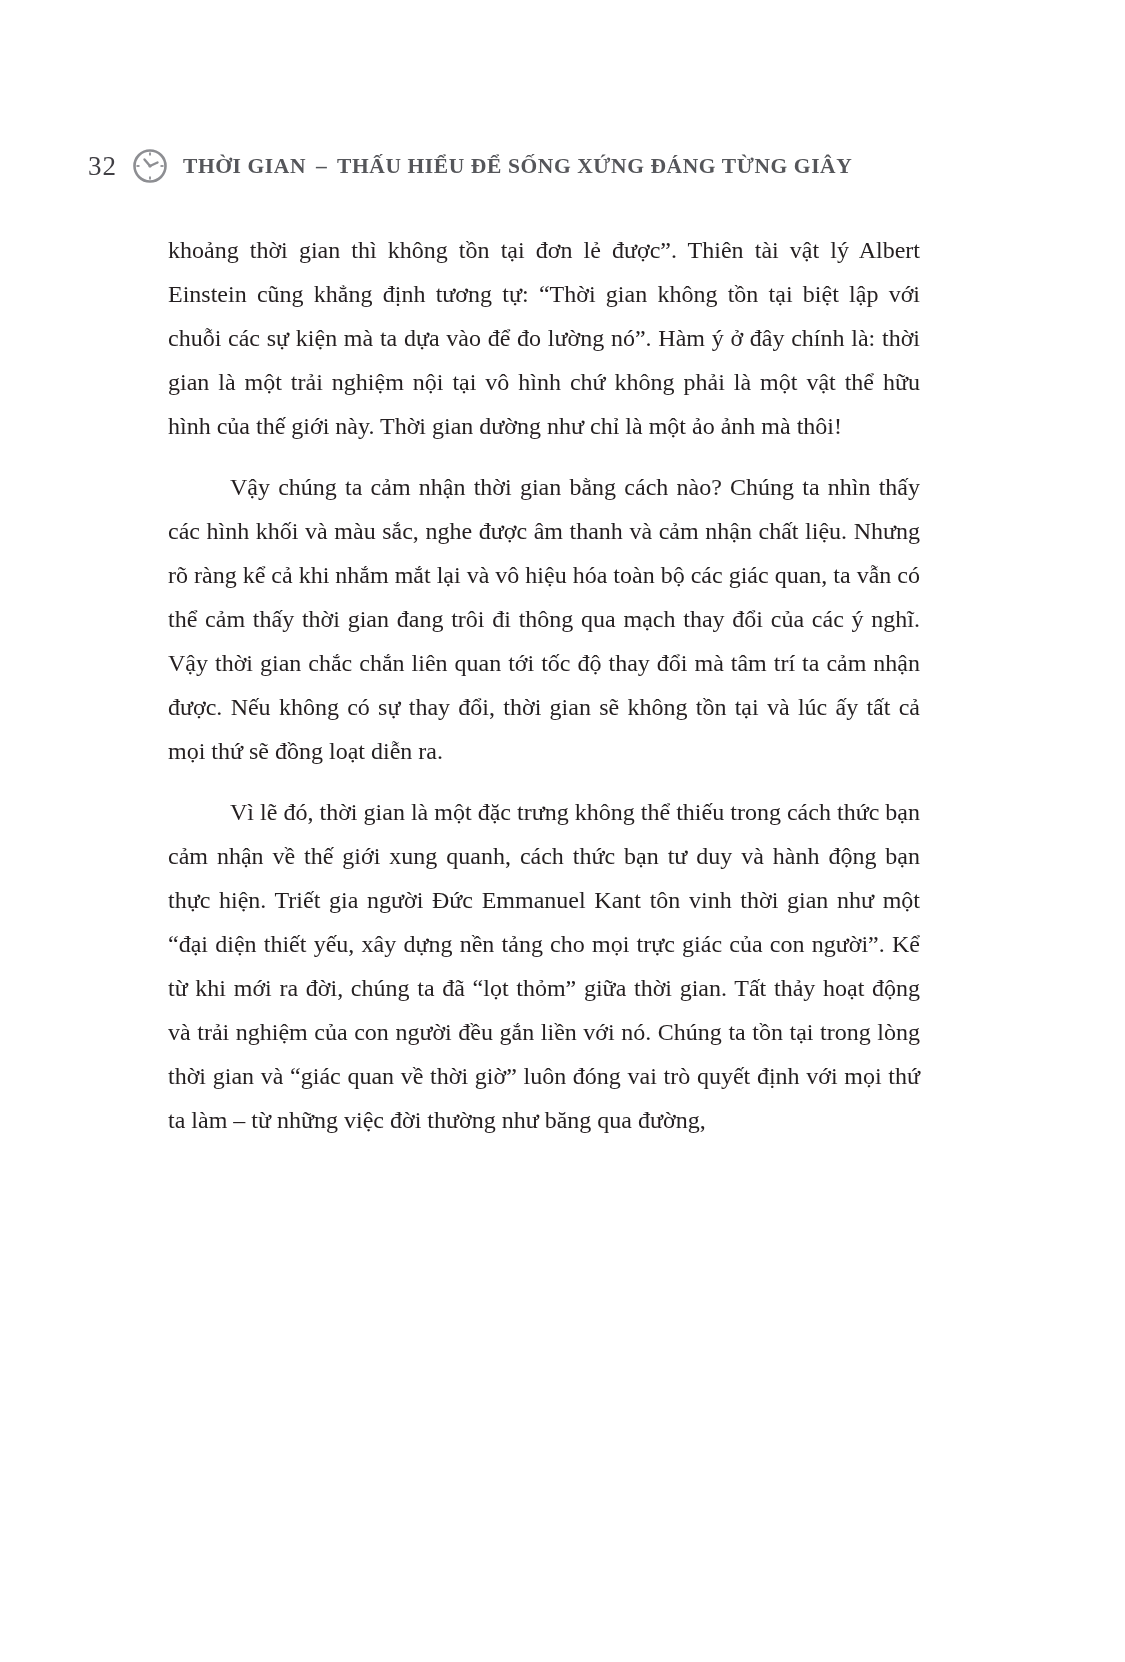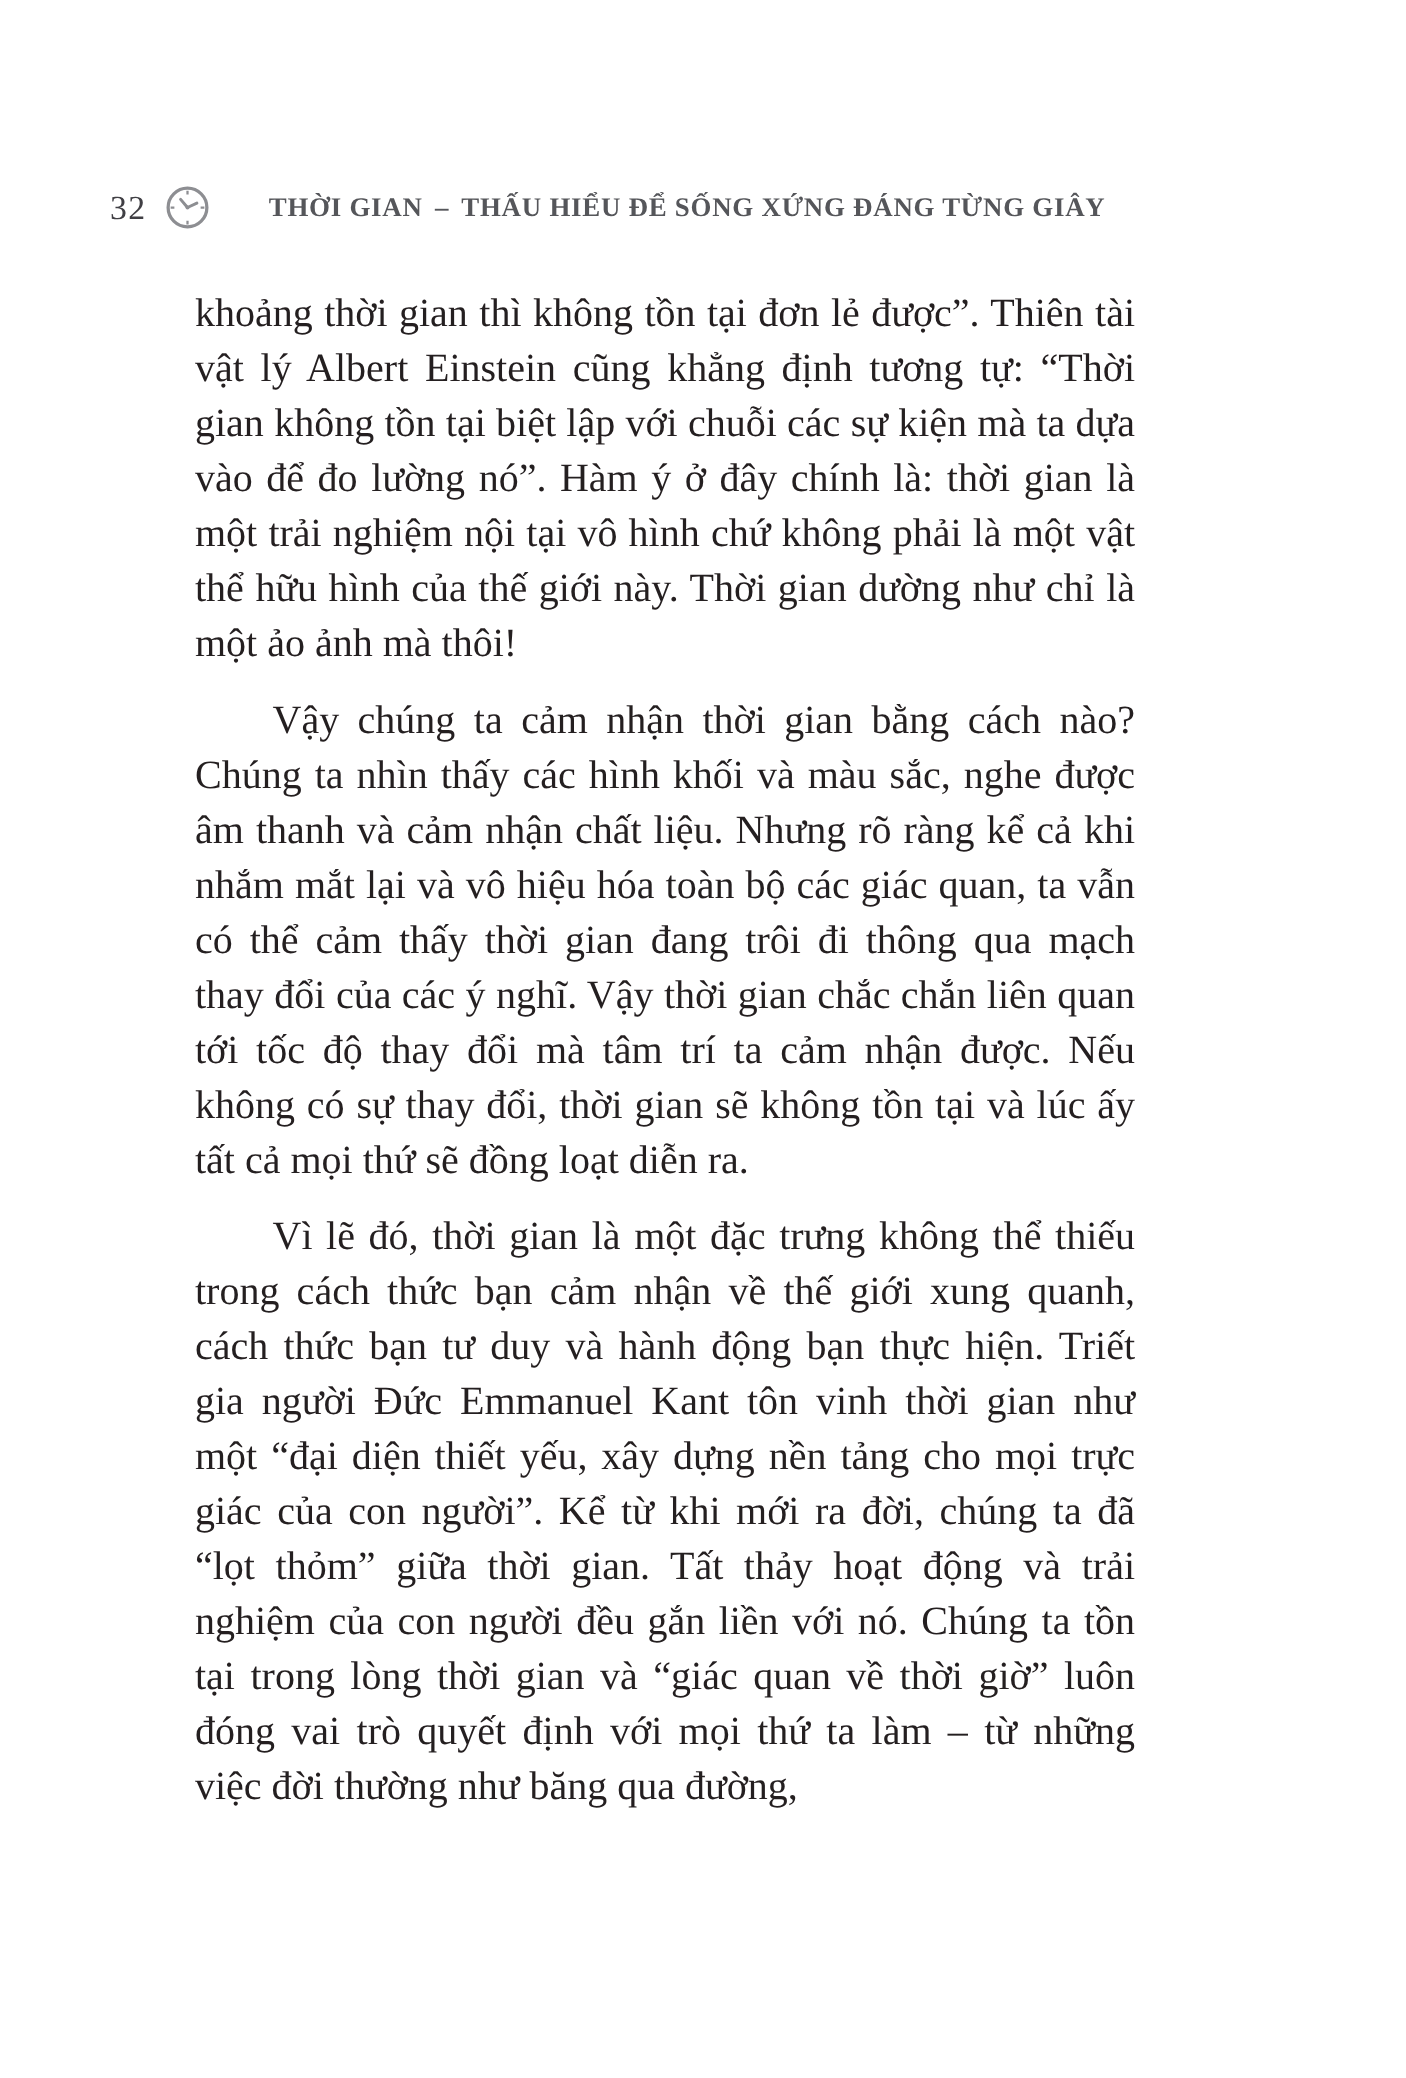--- a/index.html
+++ b/index.html
@@ -38,36 +38,35 @@
     flex: 0 0 auto;
   }
   .header-title {
     font-size: 21.5px;
     letter-spacing: 0.6px;
     color: #55565a;
     font-weight: 700;
   }
   .header-title .t-regular {
     font-style: normal;
-    margin-left: 32px;
   }
   .header-title .t-sep {
     font-style: normal;
     padding: 0 4px;
   }
   .header-title .t-italic {
   }
 
   
   .body-text {
     position: absolute;
-    left: 156px;
+    left: 168px;
     top: 228px;
     width: 752px;
-    font-size: 32px;
+    font-size: 24px;
     line-height: 44px;
     text-align: justify;
     color: #241f20;
   }
   .para {
     margin: 0 0 17px 0;
   }
   .para.indent {
     text-indent: 62px;
   }

